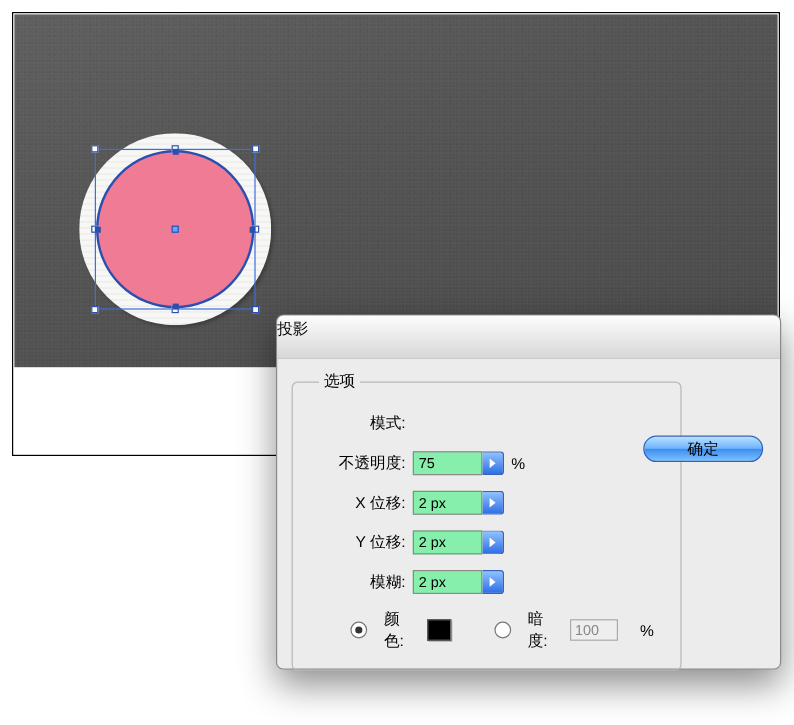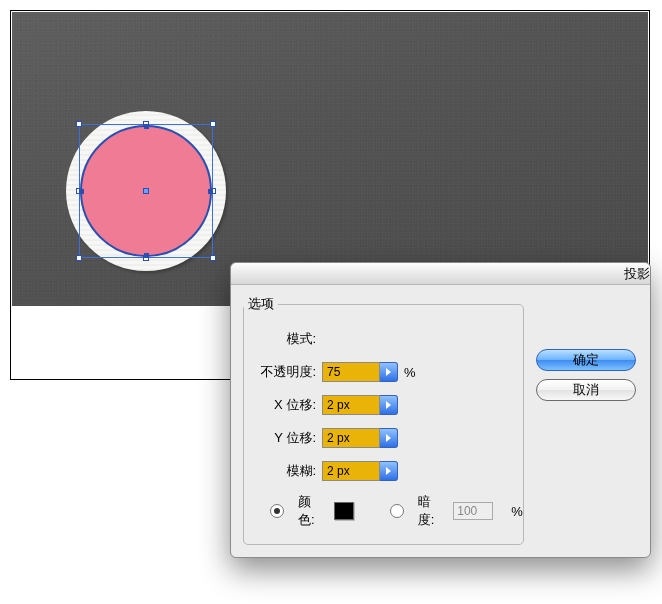--- a/index.html
+++ b/index.html
@@ -104,41 +104,41 @@
     left: 230px;
     top: 262px;
     width: 421px;
     height: 296px;
     background: #ececec;
     border: 1px solid #8a8a8a;
     border-radius: 6px;
     box-shadow: 0 12px 30px rgba(0,0,0,0.45);
   }
   .titlebar {
-    height: 22px;
+    height: 36px;
     border-bottom: 1px solid #b5b5b5;
     border-radius: 6px 6px 0 0;
     background: linear-gradient(#fdfdfd, #d7d7d7);
-    text-align: right;
+    text-align: left;
     line-height: 22px;
     font-size: 13px;
   }
   .dialog-body{
     position:relative;
     height: calc(100% - 22px);
   }
 
   fieldset.options {
     position:absolute;
     left: 12px; top: 10px;
     width: 278px;
     height: 250px;
     border: 1px solid #b7b7b7;
     border-radius: 5px;
-    padding: 10px 0;
+    padding: 10px 22px;
   }
   fieldset.options > legend {
     padding: 0 4px;
     font-size: 13px;
   }
 
   .row{
     display:flex;
     align-items:center;
     margin: 5px 0 11px 0;
@@ -175,21 +175,21 @@
   }
   .aqua-select .sel-caret::before{border-bottom:4px solid #fff;}
   .aqua-select .sel-caret::after{border-top:4px solid #fff;}
 
   .num-input{
     display:inline-flex;align-items:center;height:20px;
   }
   .num-input input{
     width:58px;height:20px;
     border:1px solid #8a8a8a;
-    background:#eab308;
+    background:#86efac;
     font-size:12px;
     padding:0 4px;
     font-family: inherit;
   }
   .stepper{
     width:18px;height:20px;
     background:linear-gradient(#8fc2ff,#2f6fe6);
     border:1px solid #3762b8;
     border-left:none;
     border-radius:0 3px 3px 0;
@@ -338,17 +338,16 @@
         <input type="radio" class="radio" style="">
         <span>暗度:</span>
         <input class="dark-input" value="100" style="">
         <span style="margin-left:4px">%</span>
       </div>
 
     </fieldset>
 
     <div class="side">
       <div class="aqua-btn default">确定</div>
-      <div class="aqua-btn normal">取消</div>
     </div>
 
   </div>
 </div>
 
 </body></html>

